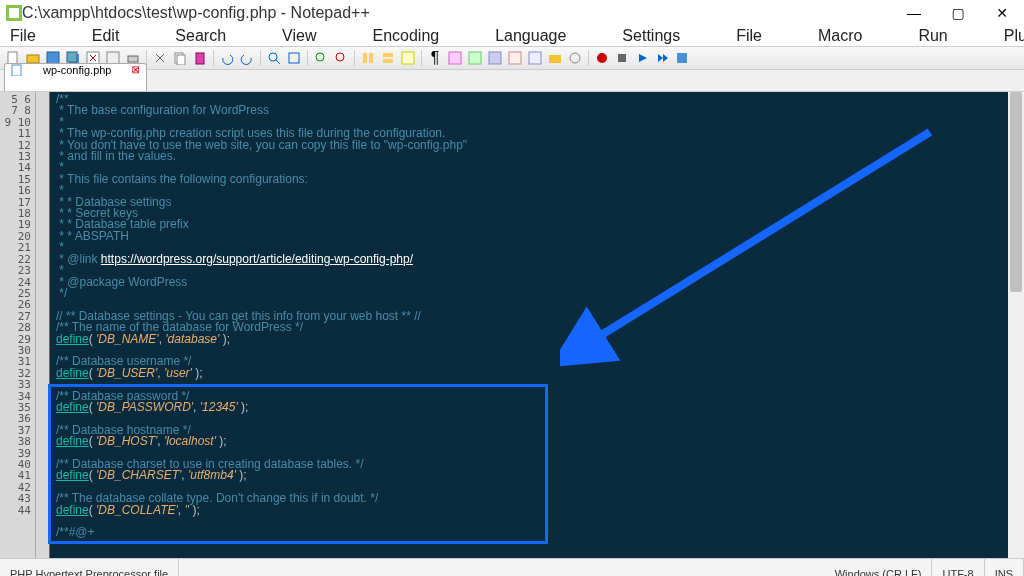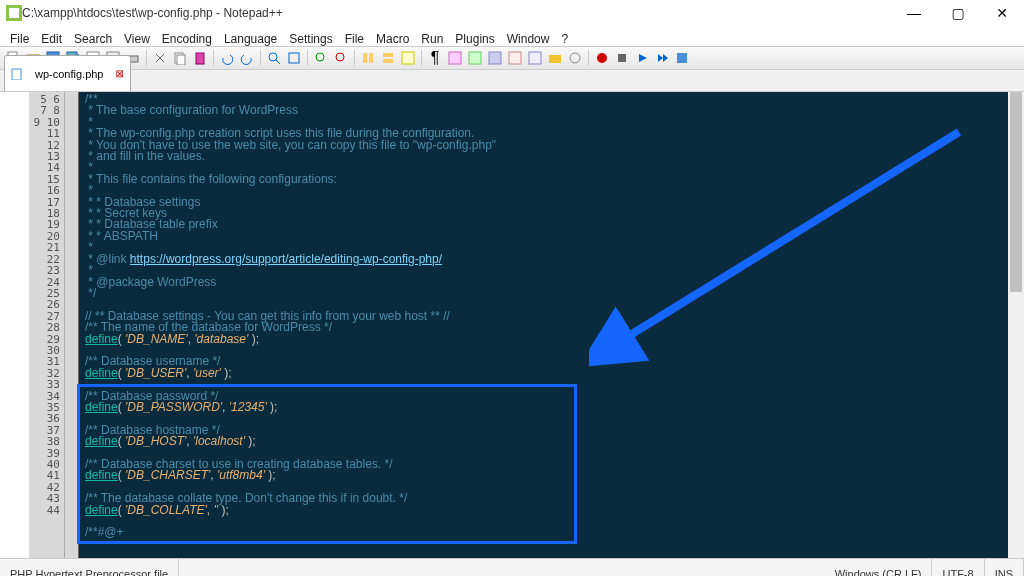--- a/index.html
+++ b/index.html
@@ -1,37 +1,37 @@
 <!DOCTYPE html>
 <html><head>
 <meta charset="utf-8">
 <style>
 * { margin:0; padding:0; box-sizing:border-box; font-family:"Segoe UI",Tahoma,sans-serif; }
 html,body { width:1024px; height:576px; overflow:hidden; background:#fff; }
 .titlebar { height:26px; background:#fff; display:flex; align-items:center; padding:0 6px; position:relative; }
-.titlebar .title { font-size:12px; color:#333; }
+.titlebar .title { font-size:16px; color:#333; }
 .titlebar .win-controls { position:absolute; right:0; top:0; display:flex; }
 .titlebar .win-controls div { width:44px; height:26px; display:flex; align-items:center; justify-content:center; font-size:14px; }
-.menubar { height:20px; background:#fff; display:flex; align-items:flex-end; padding:0 4px; font-size:12px; color:#222; }
+.menubar { height:20px; background:#fff; display:flex; align-items:center; padding:0 4px; font-size:16px; color:#222;gap:44px; }
 .menubar span { padding:0 6px; cursor:default; }
 .toolbar { height:24px; background:linear-gradient(#f9f9f9,#e6e6e6); border-top:1px solid #ccc; border-bottom:1px solid #ccc; display:flex; align-items:center; padding:0 4px; gap:2px; }
 .tb-btn { width:18px; height:18px; border-radius:2px; display:flex; align-items:center; justify-content:center; }
 .tb-sep { width:1px; height:16px; background:#ccc; margin:0 2px; }
 .tabs { height:22px; background:#f0f0f0; border-bottom:1px solid #ccc; display:flex; align-items:flex-end; padding-left:4px; }
-.tab { height:36px; background:#fff; border:1px solid #aaa; border-bottom:none; border-radius:3px 3px 0 0; padding:0 6px; display:flex; align-items:center; font-size:11px; gap:12px; }
+.tab { height:28px; background:#fff; border:1px solid #aaa; border-bottom:none; border-radius:3px 3px 0 0; padding:0 6px; display:flex; font-size:11px; gap:20px; }
 .tab .close { color:#c00; font-size:10px; }
-.editor { position:relative; height:calc(576px - 26px - 20px - 24px - 22px - 18px); display:flex; background:#0a2b3d;margin-left:29px; }
+.editor { position:relative; height:calc(576px - 26px - 20px - 24px - 22px - 18px); display:flex; background:#0a2b3d; }
 .gutter { width:36px; background:#d8d8d8; border-right:1px solid #aaa; color:#555; font-family:Consolas,monospace; font-size:11px; text-align:right; padding:2px 4px 0 0; line-height:11.4px; }
 .fold { width:14px; background:#d8d8d8; border-right:1px solid #666; }
 .code { flex:1; font-family:Consolas,monospace; font-size:12px; line-height:11.4px; white-space:pre; color:#8fbfdc; padding:2px 0 0 6px; position:relative; }
 .c-dim { color:#4a8ba8; }
 .c-def { color:#14b8a6;text-decoration:underline; }
 .c-str { color:#e8b070;font-style:italic; }
 .c-pn { color:#c0c0c0; }
-.c-link { color:#7dd3fc; text-decoration:underline; }
+.c-link { color:#ffffff; text-decoration:underline; }
 .highlight-box { position:absolute; left:48px; top:292px; width:500px; height:160px; border:3px solid #1565ff; pointer-events:none; }
 .arrow { position:absolute; pointer-events:none; }
 .scrollbar-v { position:absolute; right:0; top:0; bottom:0; width:16px; background:#f0f0f0; }
 .scrollbar-v .thumb { position:absolute; top:0; left:2px; width:12px; height:200px; background:#c0c0c0; border-radius:2px; }
 .status { height:31px; background:#f4f4f4; border-top:1px solid #ccc; display:flex; align-items:center; font-size:11px; color:#333; }
 .status .cell { padding:0 10px; border-right:1px solid #ccc; height:100%; display:flex; align-items:center; }
 .status .spacer { flex:1; }
 svg.npp-logo { width:16px; height:16px; }
 </style>
 </head>

